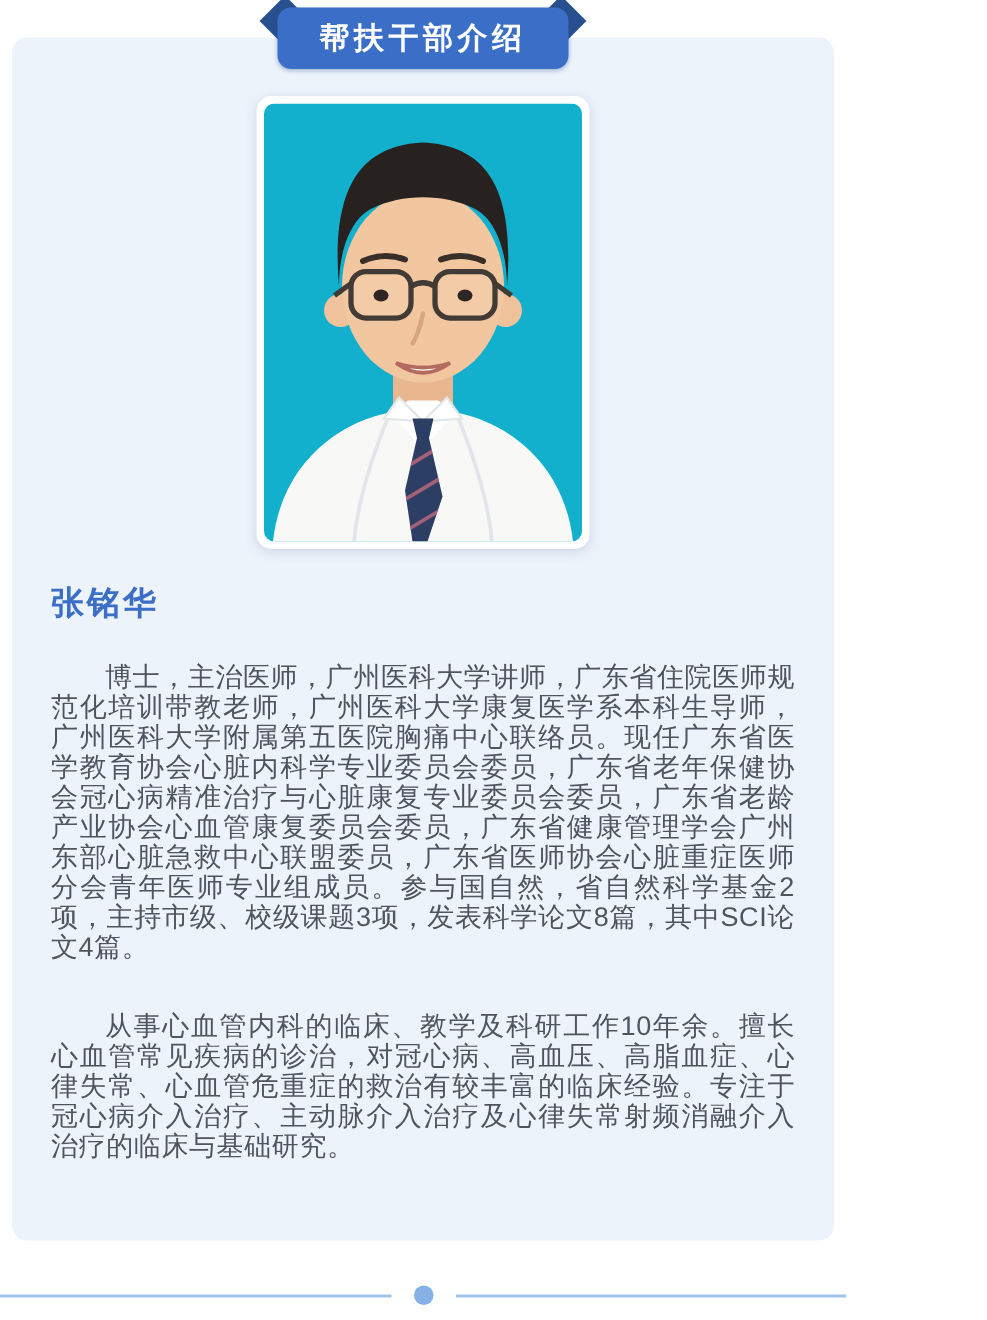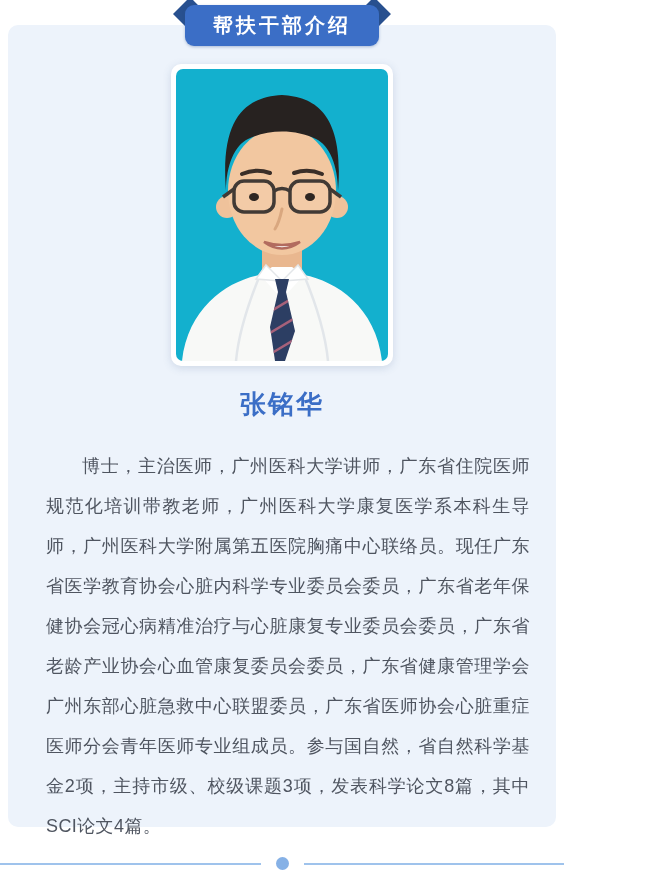--- a/index.html
+++ b/index.html
@@ -45,37 +45,36 @@
     width:222px; height:302px;
     margin:39px auto 0 auto;
     background:#ffffff; border-radius:10px;
     padding:5px;
     box-shadow:0 2px 8px rgba(60,90,140,.18);
   }
   .photo-frame svg { display:block; border-radius:7px; }
 
   
   .name {
-    text-align:center;
+    text-align:left;
     margin-top:21px;
     color:#3b6ec6;
-    font-size:26px; font-weight:bold;
+    font-size:22px; font-weight:bold;
     letter-spacing:2px;
   }
 
   
   .bio {
     margin-top:24px;
     color:#4f5560;
     font-size:18px;
-    line-height:40px;
+    line-height:20px;
     text-align:justify;
     text-indent:2em;
     letter-spacing:0.4px;
-    margin-left:12px;
   }
   .bio + .bio { margin-top:33px; }
 
   
   .divider {
     position:absolute; left:0; right:0; top:857px;
     display:flex; align-items:center;
   }
   .divider .line { flex:1; height:2px; background:#9fc3ec; }
   .divider .dot {
@@ -149,20 +148,21 @@
             <line x1="94" y1="264" x2="124" y2="246"></line>
             <line x1="96" y1="284" x2="126" y2="266"></line>
           </g>
         </g>
       </svg>
     </div>
 
     <div class="name">张铭华</div>
 
     <p class="bio">博士，主治医师，广州医科大学讲师，广东省住院医师规范化培训带教老师，广州医科大学康复医学系本科生导师，广州医科大学附属第五医院胸痛中心联络员。现任广东省医学教育协会心脏内科学专业委员会委员，广东省老年保健协会冠心病精准治疗与心脏康复专业委员会委员，广东省老龄产业协会心血管康复委员会委员，广东省健康管理学会广州东部心脏急救中心联盟委员，广东省医师协会心脏重症医师分会青年医师专业组成员。参与国自然，省自然科学基金2项，主持市级、校级课题3项，发表科学论文8篇，其中SCI论文4篇。</p>
+    <p class="bio">从事心血管内科的临床、教学及科研工作10年余。擅长心血管常见疾病的诊治，对冠心病、高血压、高脂血症、心律失常、心血管危重症的救治有较丰富的临床经验。专注于冠心病介入治疗、主动脉介入治疗及心律失常射频消融介入治疗的临床与基础研究。</p>
 
   </div>
 
   <div class="divider">
     <span class="line"></span>
     <span class="dot"></span>
     <span class="line"></span>
   </div>
 
 </div>

